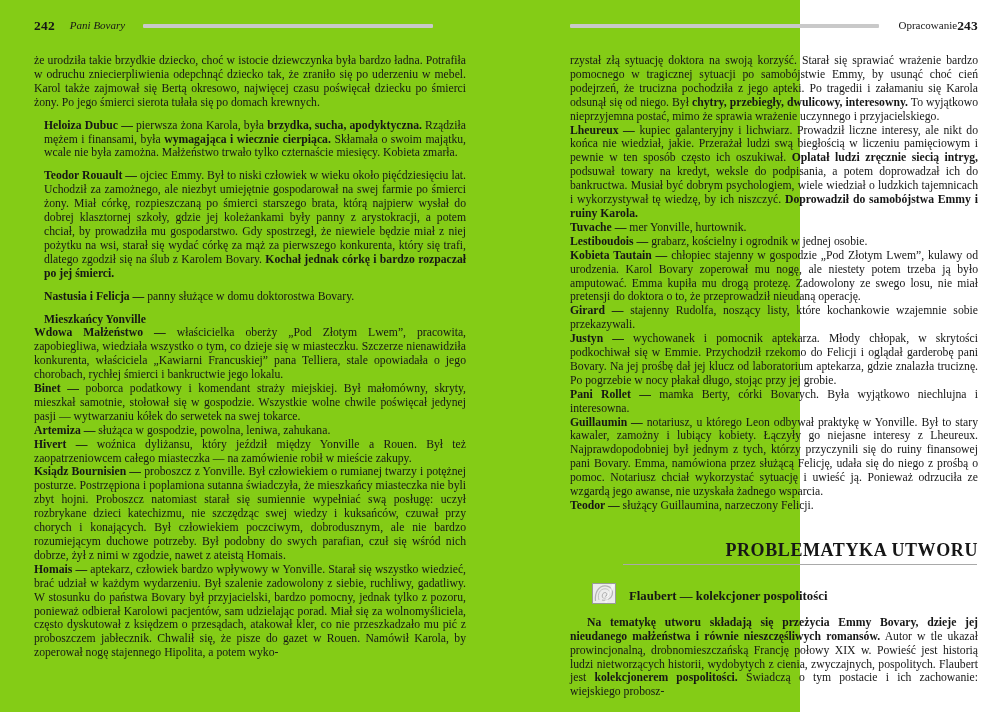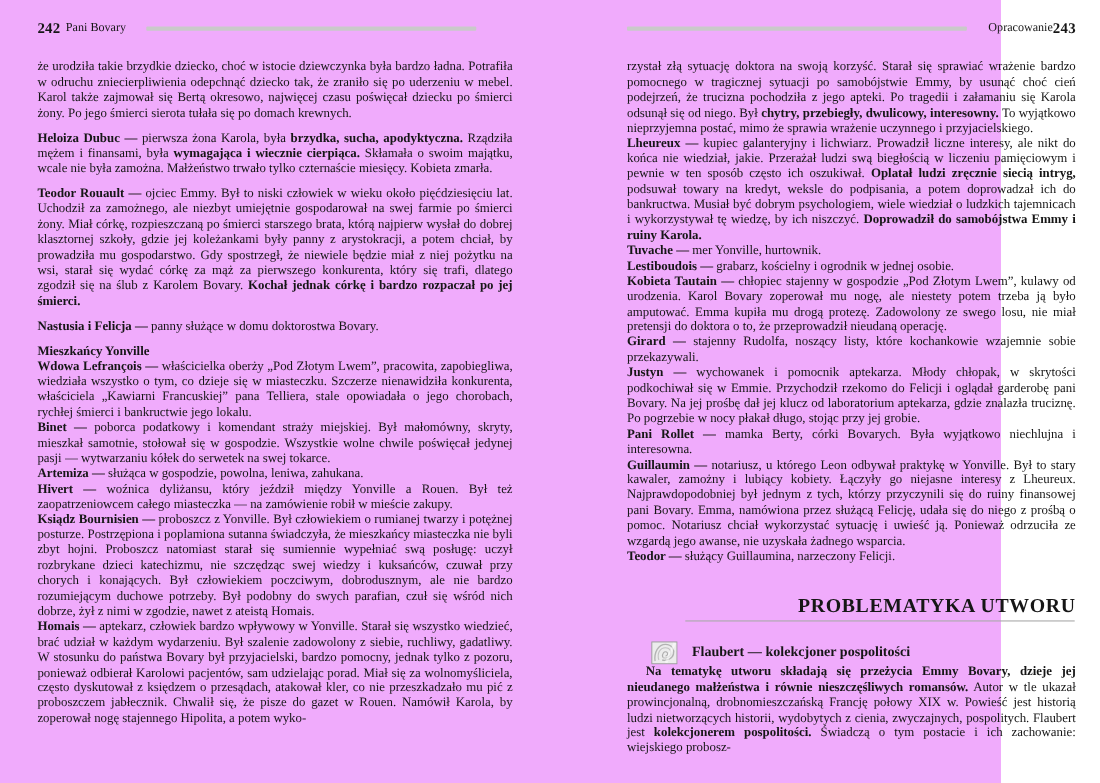--- a/index.html
+++ b/index.html
@@ -4,57 +4,57 @@
 <title>Pani Bovary — Opracowanie</title>
 <style>
   html, body {
     margin: 0; padding: 0;
     width: 1000px; height: 712px;
     overflow: hidden;
     background: #ffffff;
   }
   .book {
     position: relative;
-    width: 910px; height: 712px;
-    background: #f0abfc;
+    width: 800px; height: 712px;
+    background: #84cc16;
     color: #161616;
     font-family: "Liberation Serif", "DejaVu Serif", serif;
     font-size: 11.7px;
     line-height: 13.9px;
   }
   .page { position: absolute; top: 18px; }
   .page-left  { left: 34px;  width: 432px; }
   .page-right { left: 570px; width: 408px; }
 
   
   .rh { display: flex; align-items: center; height: 15px; }
   .rh .num   { font-weight: bold; font-size: 13.5px; letter-spacing: .2px; }
   .rh .title { font-size: 11px; }
-  .rh-left .title { margin-left: 5px; text-align: center; }
+  .rh-left .title { font-style: italic; margin-left: 15px; text-align: center; }
   .rh-bar { height: 4px; background: #c9c9c9; flex: 1; border-radius: 1px; }
   .rh-left  .rh-bar { margin-left: 18px; margin-right: 33px; }
   .rh-right .rh-bar { margin-right: 20px; }
   .rh-right .num { }
 
   .col { margin-top: 21px; }
 
   .para { margin: 0; text-align: justify; }
-  .para.gap { margin-top: 9px; }
+  .para.gap { margin-top: 9px; margin-left: 10px; }
   .para.subheading { text-align: left; }
-  .para.indent { text-indent: 17px; }
+  .para.indent { margin-top: 12px; text-indent: 17px; }
   b { font-weight: bold; }
 
   .sect { margin-top: 31px; }
   .sect-title {
     display: block; text-align: right;
     font-weight: bold; font-size: 18px; letter-spacing: .6px;
   }
   .sect-rule { height: 1px; background: #a9a9a9; margin: 6px 1px 0 13%; }
 
-  .orn { margin-top: 18px; display: flex; align-items: flex-start; padding-left: 22px; }
+  .orn { margin-top: 18px; display: flex; align-items: flex-end; padding-left: 22px; }
   .orn-icon { flex: 0 0 auto; width: 24px; height: 21px; margin-right: 13px; }
   .orn-icon svg { display: block; }
   .orn-title { font-weight: bold; font-size: 12.8px; padding-top: 3px; }
 </style>
 </head>
 <body>
 
 <div class="book">
 
   <div class="page page-left">
@@ -62,21 +62,21 @@
       <span class="num">242</span>
       <span class="title">Pani Bovary</span>
       <span class="rh-bar"></span>
     </div>
     <div class="col" id="left-col">
         <p class="para plain">że urodziła takie brzydkie dziecko, choć w istocie dziewczynka była bardzo ładna. Potrafiła w odruchu zniecierpliwienia odepchnąć dziecko tak, że zraniło się po uderzeniu w mebel. Karol także zajmował się Bertą okresowo, najwięcej czasu poświęcał dziecku po śmierci żony. Po jego śmierci sierota tułała się po domach krewnych.</p>
         <p class="para entry gap"><b>Heloiza Dubuc — </b>pierwsza żona Karola, była <b>brzydka, sucha, apodyktyczna.</b> Rządziła mężem i finansami, była <b>wymagająca i wiecznie cierpiąca.</b> Skłamała o swoim majątku, wcale nie była zamożna. Małżeństwo trwało tylko czternaście miesięcy. Kobieta zmarła.</p>
         <p class="para entry gap"><b>Teodor Rouault — </b>ojciec Emmy. Był to niski człowiek w wieku około pięćdziesięciu lat. Uchodził za zamożnego, ale niezbyt umiejętnie gospodarował na swej farmie po śmierci żony. Miał córkę, rozpieszczaną po śmierci starszego brata, którą najpierw wysłał do dobrej klasztornej szkoły, gdzie jej koleżankami były panny z arystokracji, a potem chciał, by prowadziła mu gospodarstwo. Gdy spostrzegł, że niewiele będzie miał z niej pożytku na wsi, starał się wydać córkę za mąż za pierwszego konkurenta, który się trafi, dlatego zgodził się na ślub z Karolem Bovary. <b>Kochał jednak córkę i bardzo rozpaczał po jej śmierci.</b></p>
         <p class="para entry gap"><b>Nastusia i Felicja — </b>panny służące w domu doktorostwa Bovary.</p>
         <p class="para subheading gap"><b>Mieszkańcy Yonville</b></p>
-        <p class="para entry"><b>Wdowa Lefrançois — </b>właścicielka oberży „Pod Złotym Lwem”, pracowita, zapobiegliwa, wiedziała wszystko o tym, co dzieje się w miasteczku. Szczerze nienawidziła konkurenta, właściciela „Kawiarni Francuskiej” pana Telliera, stale opowiadała o jego chorobach, rychłej śmierci i bankructwie jego lokalu.</p>
+        <p class="para entry"><b>Wdowa Małżeństwo — </b>właścicielka oberży „Pod Złotym Lwem”, pracowita, zapobiegliwa, wiedziała wszystko o tym, co dzieje się w miasteczku. Szczerze nienawidziła konkurenta, właściciela „Kawiarni Francuskiej” pana Telliera, stale opowiadała o jego chorobach, rychłej śmierci i bankructwie jego lokalu.</p>
         <p class="para entry"><b>Binet — </b>poborca podatkowy i komendant straży miejskiej. Był małomówny, skryty, mieszkał samotnie, stołował się w gospodzie. Wszystkie wolne chwile poświęcał jedynej pasji — wytwarzaniu kółek do serwetek na swej tokarce.</p>
         <p class="para entry"><b>Artemiza — </b>służąca w gospodzie, powolna, leniwa, zahukana.</p>
         <p class="para entry"><b>Hivert — </b>woźnica dyliżansu, który jeździł między Yonville a Rouen. Był też zaopatrzeniowcem całego miasteczka — na zamówienie robił w mieście zakupy.</p>
         <p class="para entry"><b>Ksiądz Bournisien — </b>proboszcz z Yonville. Był człowiekiem o rumianej twarzy i potężnej posturze. Postrzępiona i poplamiona sutanna świadczyła, że mieszkańcy miasteczka nie byli zbyt hojni. Proboszcz natomiast starał się sumiennie wypełniać swą posługę: uczył rozbrykane dzieci katechizmu, nie szczędząc swej wiedzy i kuksańców, czuwał przy chorych i konających. Był człowiekiem poczciwym, dobrodusznym, ale nie bardzo rozumiejącym duchowe potrzeby. Był podobny do swych parafian, czuł się wśród nich dobrze, żył z nimi w zgodzie, nawet z ateistą Homais.</p>
         <p class="para entry"><b>Homais — </b>aptekarz, człowiek bardzo wpływowy w Yonville. Starał się wszystko wiedzieć, brać udział w każdym wydarzeniu. Był szalenie zadowolony z siebie, ruchliwy, gadatliwy. W stosunku do państwa Bovary był przyjacielski, bardzo pomocny, jednak tylko z pozoru, ponieważ odbierał Karolowi pacjentów, sam udzielając porad. Miał się za wolnomyśliciela, często dyskutował z księdzem o przesądach, atakował kler, co nie przeszkadzało mu pić z proboszczem jabłecznik. Chwalił się, że pisze do gazet w Rouen. Namówił Karola, by zoperował nogę stajennego Hipolita, a potem wyko-</p>
       </div>
   </div>
 
   <div class="page page-right">
     <div class="rh rh-right">

